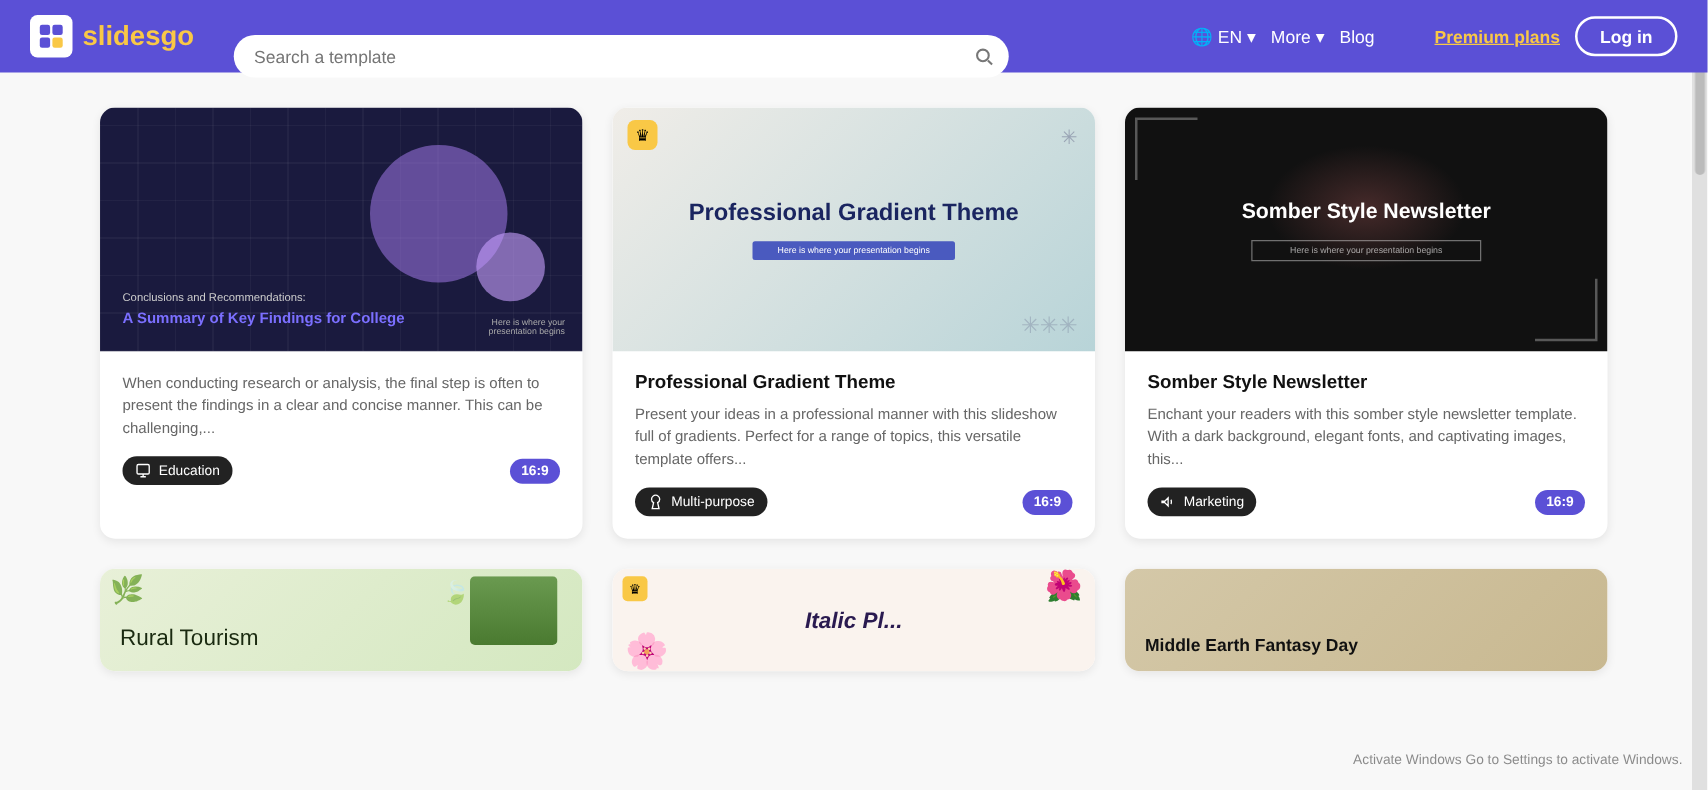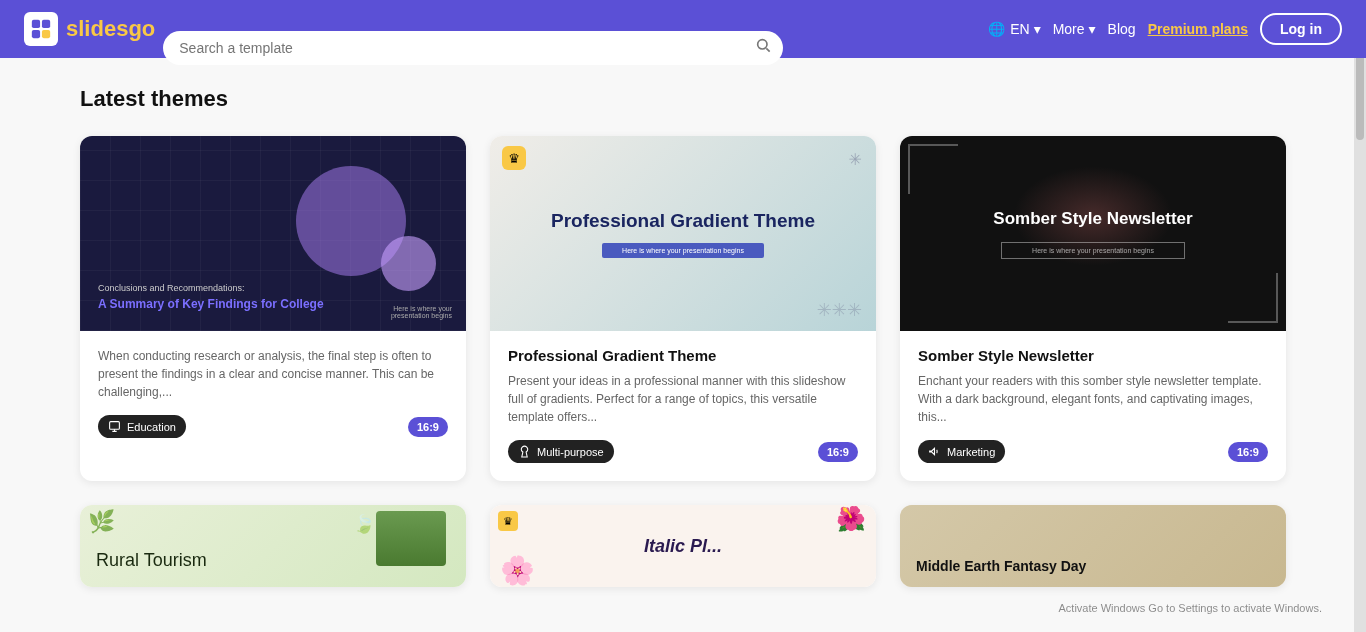--- a/index.html
+++ b/index.html
@@ -2,23 +2,24 @@
 <html><head>
   <meta charset="utf-8">
   <style>
     * { margin: 0; padding: 0; box-sizing: border-box; }
     body { font-family: 'Segoe UI', Arial, sans-serif; background: #f8f8f8; overflow-x: hidden; }
 
     
     nav {
       background: #5b50d6;
       display: flex;
+      align-items: center;
       padding: 0 24px;
       height: 58px;
-      gap: 8px;
+      gap: 32px;
       position: sticky; top: 0; z-index: 100;
     }
     .nav-logo {
       display: flex; align-items: center; gap: 8px;
       font-size: 22px; font-weight: 700; color: #fff; text-decoration: none;
       white-space: nowrap;
     }
     .nav-logo-box {
       width: 34px; height: 34px; background: #fff; border-radius: 6px;
       display: flex; align-items: center; justify-content: center;
@@ -41,21 +42,21 @@
     .nav-right { display: flex; align-items: center; gap: 12px; margin-left: auto; }
     .nav-lang {
       display: flex; align-items: center; gap: 4px;
       color: #fff; font-size: 14px; cursor: pointer; white-space: nowrap;
     }
     .nav-more {
       display: flex; align-items: center; gap: 4px;
       color: #fff; font-size: 14px; cursor: pointer;
     }
     .nav-blog { color: #fff; font-size: 14px; cursor: pointer; text-decoration: none; }
-    .nav-premium { color: #f9c846; font-size: 14px; font-weight: 600; cursor: pointer; }
+    .nav-premium { color: #f9c846; font-size: 14px; font-weight: 600; cursor: pointer; margin-left: 36px; }
     .nav-login {
       border: 2px solid #fff; color: #fff; background: transparent;
       padding: 6px 18px; border-radius: 20px; font-size: 14px;
       font-weight: 600; cursor: pointer;
     }
 
     
     .main { padding: 28px 80px; }
     .section-title {
       font-size: 22px; font-weight: 700; color: #111; margin-bottom: 24px;
@@ -276,21 +277,20 @@
       <span>More</span>
       <span>▾</span>
     </div>
     <a class="nav-blog" href="#">Blog</a>
     <a class="nav-premium" href="#">Premium plans</a>
     <button class="nav-login">Log in</button>
   </div>
 </nav>
 
 <div class="main">
-  <h2 class="section-title">Latest themes</h2>
 
   <div class="themes-grid">
 
     <div class="card">
       <div class="card-thumb thumb-1">
         <div class="thumb-1-bg"></div>
         <div class="thumb-1-circle-big"></div>
         <div class="thumb-1-circle-sm"></div>
         <div class="thumb-1-text">
           <div class="sub">Conclusions and Recommendations:</div>
@@ -388,16 +388,16 @@
       </div>
     </div>
 
   </div>
 </div>
 
 <div class="scrollbar">
   <div class="scrollbar-thumb"></div>
 </div>
 
-<div style="position:fixed; bottom:16px; right:44px; font-size:11px; color:rgba(0,0,0,0.45); text-align:right; line-height:1.4; pointer-events:none;">
+<div style="position:fixed; bottom:16px; right:20px; font-size:11px; color:rgba(0,0,0,0.45); text-align:right; line-height:1.4; pointer-events:none;">
   <div>Activate Windows
 Go to Settings to activate Windows.</div>
 </div>
 
 </body></html>

